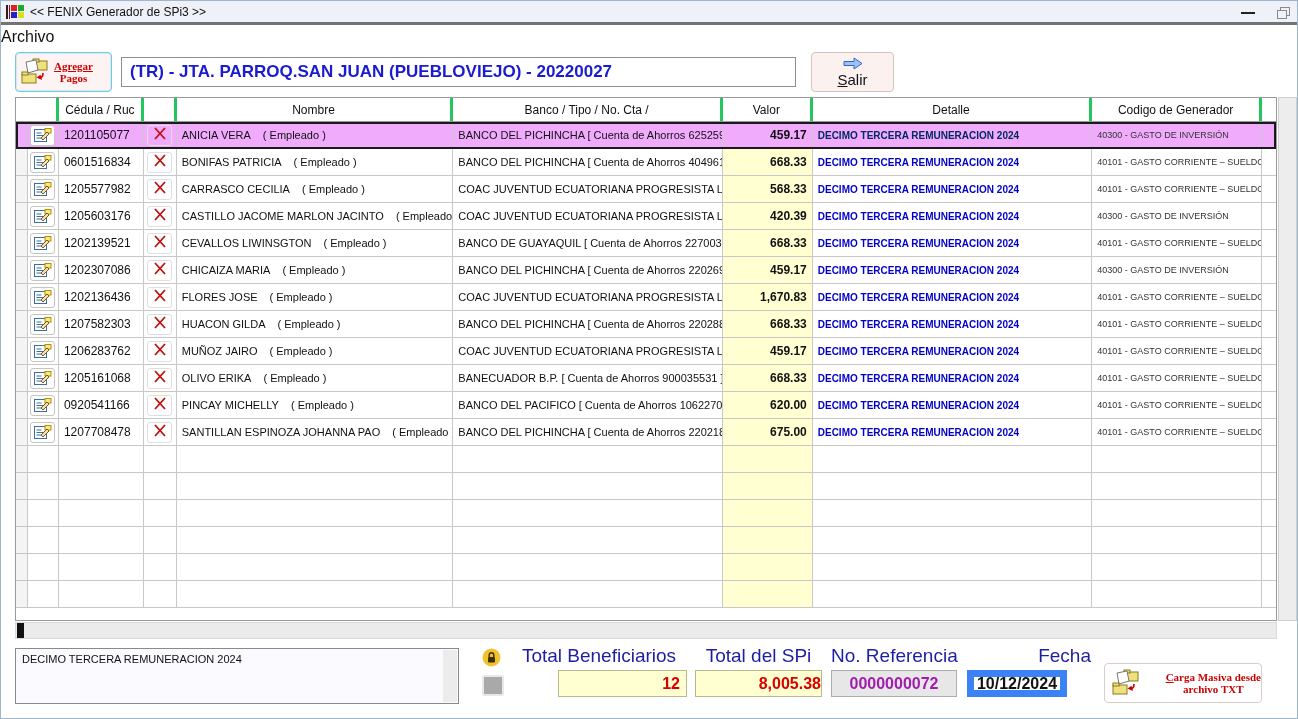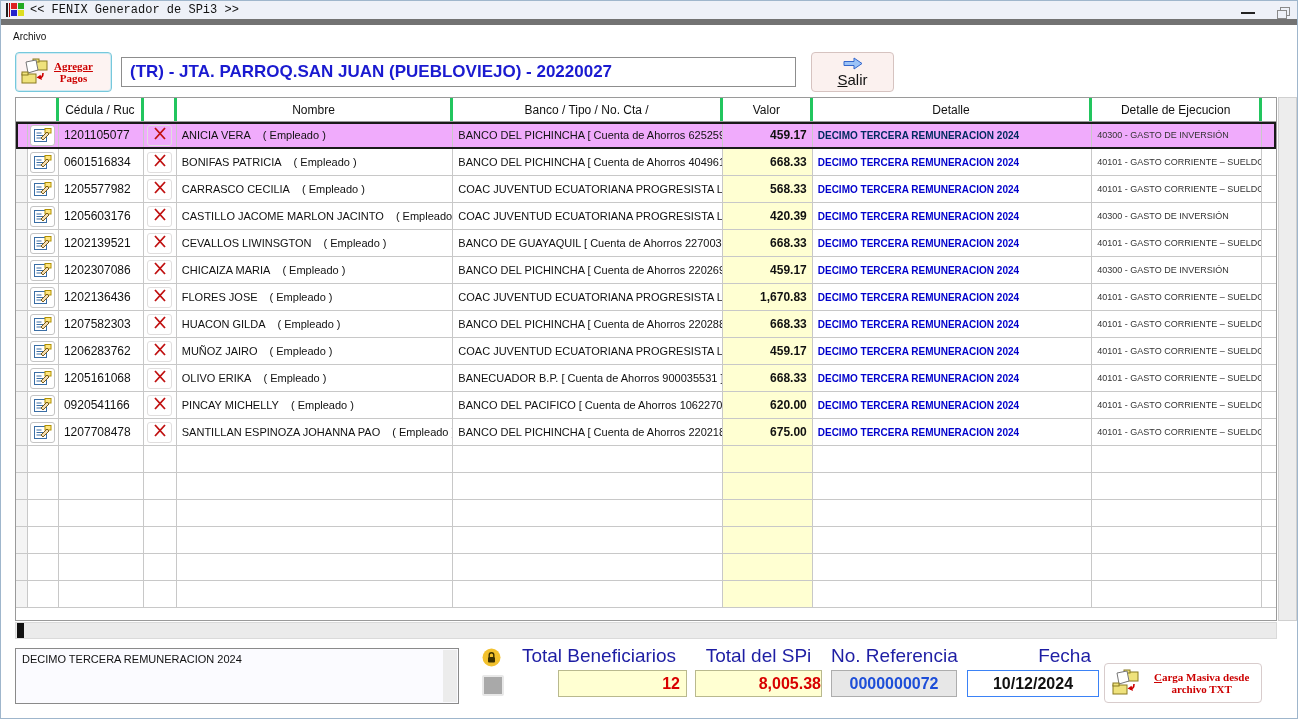--- a/index.html
+++ b/index.html
@@ -1,30 +1,30 @@
 <!DOCTYPE html>
 <html><head>
 <meta charset="utf-8">
 <style>
   * { box-sizing: border-box; margin: 0; padding: 0; }
   html,body { width:1298px; height:719px; }
   body { font-family:"Liberation Sans", sans-serif; background:#fff; position:relative; overflow:hidden; }
   .window { position:absolute; inset:0; border:1px solid #9fb6cc; background:#fff; }
 
   
-  .titlebar { position:absolute; left:0; top:0; right:0; height:24px; background:#eef1f8; display:flex; align-items:center; border-bottom:6px solid #737373;font-family:Liberation Mono, monospace; }
+  .titlebar { position:absolute; left:0; top:0; right:0; height:24px; background:#eef1f8; display:flex; align-items:center; border-bottom:3px solid #737373; }
   .app-icon { width:18px; height:16px; margin:0 6px 0 5px; }
   .title-text { font-size:12px; color:#111; }
   .win-btns { position:absolute; right:6px; top:0; height:24px; display:flex; align-items:center; gap:22px; }
   .btn-min { width:14px; height:2px; background:#222; }
   .btn-restore svg { display:block; }
 
   
   .menubar { position:absolute; left:0; top:25px; right:0; height:19px; background:#fff; }
-  .menu-item { display:inline-block; padding:2px 12px; font-size:10px; color:#111; }
+  .menu-item { display:inline-block; padding:2px 0; font-size:16px; color:#111; }
 
   
   .btn-agregar { position:absolute; left:14px; top:51px; width:97px; height:40px; background:#fdf3f2; border:1px solid #76c8dc; border-radius:4px; box-shadow:0 0 0 1px #cfeaf2 inset; display:flex; align-items:center; justify-content:flex-start; padding-left:4px; gap:4px; cursor:pointer; }
   .btn-agregar .lbl, .btn-carga .lbl { font-size:11px; font-weight:bold; color:#cc0000; line-height:12px; text-align:center;font-family:Liberation Serif, serif; }
   .underl { text-decoration:underline; }
   .entity-field { position:absolute; left:120px; top:56px; width:675px; height:30px; background:#fff; border:1px solid #8d8d8d; display:flex; align-items:center; padding-left:8px; font-size:17px; font-weight:bold; color:#1a1ad0; }
   .btn-salir { position:absolute; left:810px; top:51px; width:83px; height:40px; background:#fbf1ef; border:1px solid #d6c3c0; border-radius:4px; display:flex; flex-direction:column; align-items:center; justify-content:center; gap:1px; cursor:pointer; }
   .btn-salir .lbl { font-size:15px; color:#111; }
 
   
@@ -59,23 +59,23 @@
   .lock-icon { position:absolute; left:481px; top:647px; }
   .gray-btn { position:absolute; left:481px; top:674px; width:22px; height:21px; background:#a9a9a9; border:2px solid #e8e8e8; border-radius:2px; cursor:pointer; }
   .f-label { position:absolute; top:644px; font-size:19px; color:#1e1ea4; }
   .lbl-ben   { left:505px; width:186px; text-align:center; }
   .lbl-spi   { left:694px; width:127px; text-align:center; }
   .lbl-ref   { left:830px; width:140px; text-align:left; }
   .lbl-fecha { left:966px; width:124px; text-align:right; }
   .f-field { position:absolute; top:669px; height:27px; font-size:16px; display:flex; align-items:center;font-weight:bold; }
   .fld-ben { left:557px; width:129px; background:#ffffd2; border:1px solid #b9b98e; color:#d80000; justify-content:flex-end; padding-right:6px; }
   .fld-spi { left:694px; width:127px; background:#ffffd2; border:1px solid #b9b98e; color:#d80000; justify-content:flex-end; padding-right:0; }
-  .fld-ref { left:830px; width:126px; background:#e7e7e7; border:1px solid #adadad; color:#1d4ed8; justify-content:center; }
-  .fld-fecha { left:966px; width:132px; background:#fff; border:1px solid #3b82f6; color:#111; justify-content:center; }
-  .btn-carga { position:absolute; left:1103px; top:662px; width:158px; height:40px; background:#fff; border:1px solid #d8cccc; border-radius:4px; display:flex; align-items:center; justify-content:flex-start; padding-left:6px; gap:13px; cursor:pointer; }
+  .fld-ref { left:830px; width:126px; background:#e7e7e7; border:1px solid #adadad; color:#a21caf; justify-content:center; }
+  .fld-fecha { left:966px; width:100px; background:#fff; border:7px solid #3b82f6; color:#111; justify-content:center; }
+  .btn-carga { position:absolute; left:1103px; top:662px; width:158px; height:40px; background:#fff; border:1px solid #d8cccc; border-radius:4px; display:flex; align-items:center; justify-content:space-between; padding-left:6px; gap:13px; cursor:pointer; }
 </style>
 </head>
 <body>
 
 <div class="window">
 
   <div class="titlebar">
     <svg class="app-icon" viewBox="0 0 18 16">
       <rect x="0" y="1" width="2" height="14" fill="#222"></rect>
       <rect x="3" y="1" width="1" height="14" fill="#a00"></rect>
@@ -126,21 +126,21 @@
 
   <div class="grid">
     <div class="g-header">
       <div class="hc" style="width:43px"></div>
       <div class="hc" style="width:85px">Cédula / Ruc</div>
       <div class="hc" style="width:33px"></div>
       <div class="hc" style="width:277px">Nombre</div>
       <div class="hc" style="width:270px">Banco / Tipo / No. Cta /</div>
       <div class="hc" style="width:90px">Valor</div>
       <div class="hc" style="width:280px">Detalle</div>
-      <div class="hc" style="width:170px">Detalle de Ejecucion</div>
+      <div class="hc" style="width:170px">Codigo de Generador</div>
       <div class="hc" style="width:14px;border-right:none"></div>
     </div>
     <div>
         <div class="g-row selected">
           <div class="cell c-sel"></div>
           <div class="cell c-edit">
             <button class="edit-btn">
               <svg width="18" height="15" viewBox="0 0 18 15">
                 <rect x="0.5" y="1.5" width="12" height="12" fill="#fff" stroke="#3a6ea5"></rect>
                 <path stroke="#3a6ea5" d="M2.5 5h5M2.5 7.5h8M2.5 10h5"></path>

